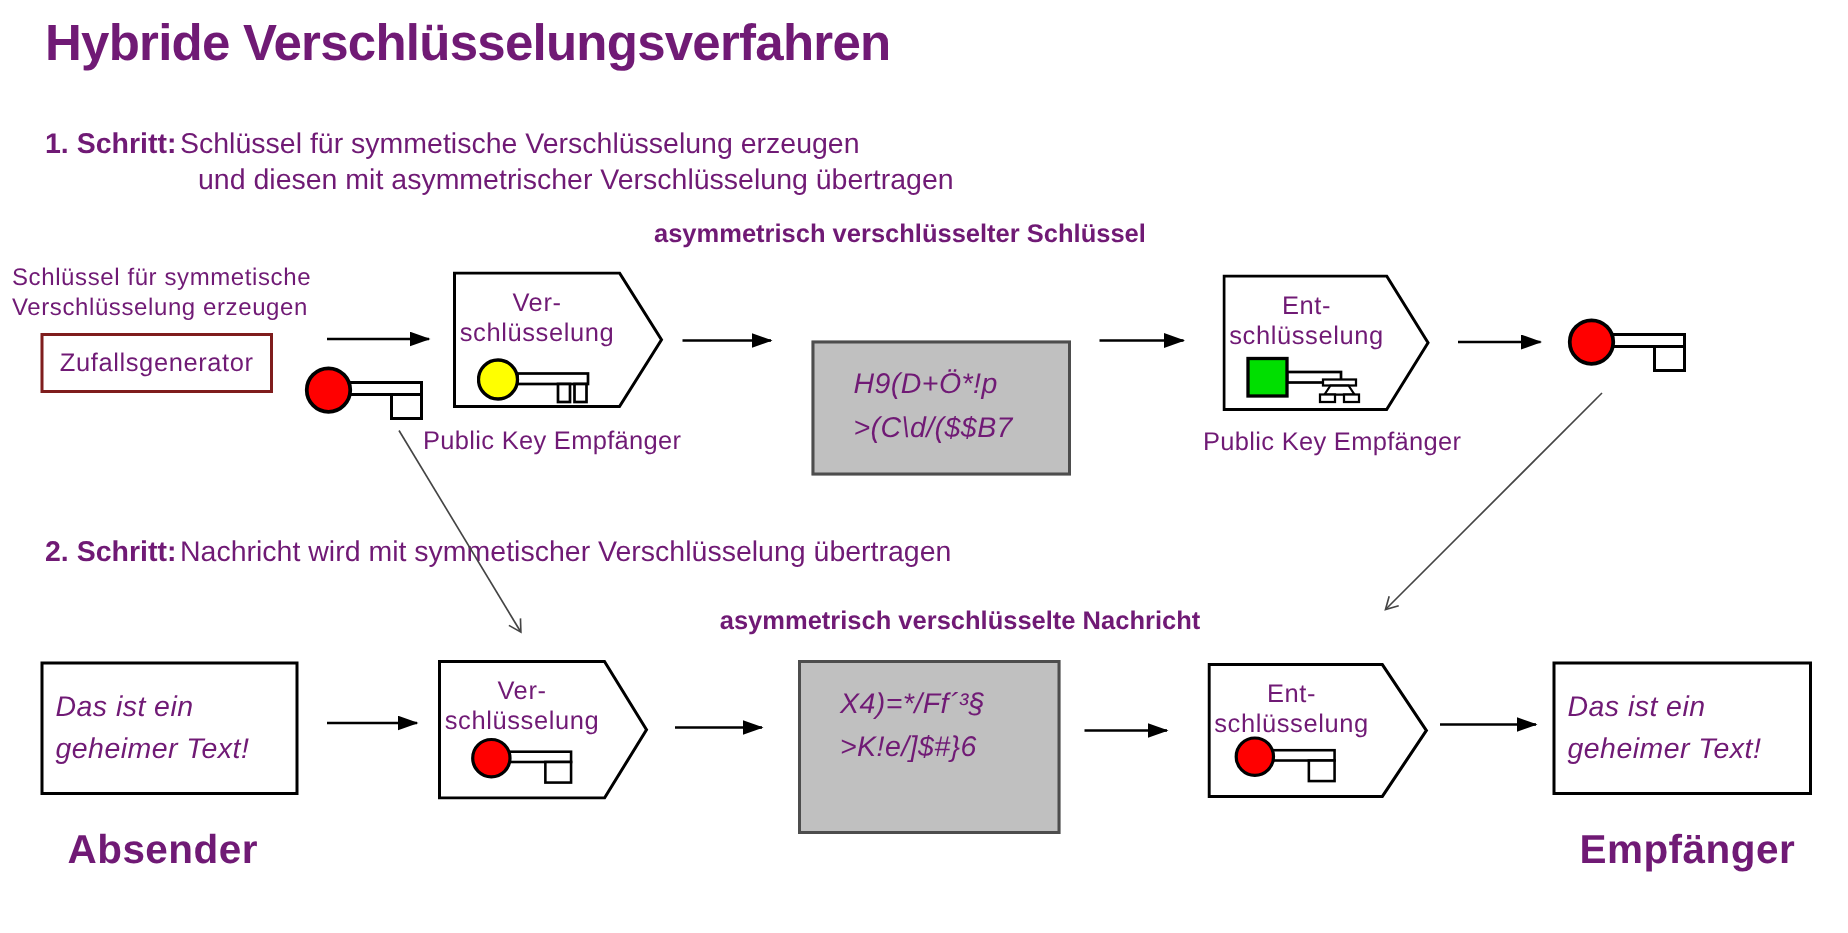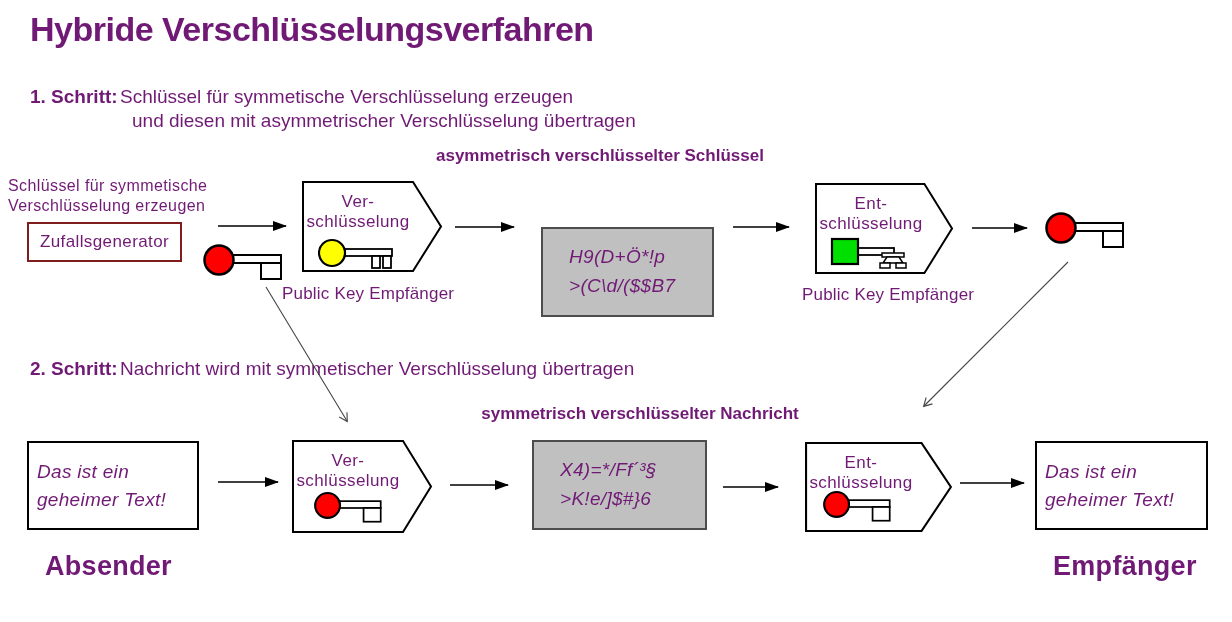--- a/index.html
+++ b/index.html
@@ -109,21 +109,21 @@
 
   <svg class="abs" style="left:1044px;top:210px;" width="84" height="42" viewBox="0 0 84 42">
     <rect x="31" y="13" width="48" height="8" fill="#fff" stroke="#000" stroke-width="2"></rect>
     <rect x="59" y="21" width="20" height="16" fill="#fff" stroke="#000" stroke-width="2"></rect>
     <circle cx="17" cy="18" r="14.5" fill="#ff0000" stroke="#000" stroke-width="2.5"></circle>
   </svg>
 
   <div class="abs step-label" style="left:30px;top:358px;">2. Schritt:</div>
   <div class="abs step-text" style="left:120px;top:358px;">Nachricht wird mit symmetischer Verschlüsselung übertragen</div>
 
-  <div class="abs cipher-label" style="left:460px;top:404px;width:360px;">symmetrisch verschlüsselter Nachricht</div>
+  <div class="abs cipher-label" style="left:460px;top:404px;width:360px;">asymmetrisch verschlüsselte Nachricht</div>
 
   <div class="abs plainbox" style="left:27px;top:441px;width:172px;height:89px;">
     <div>Das ist ein</div>
     <div>geheimer Text!</div>
   </div>
 
   <div class="abs pent" style="left:292px;top:440px;width:141px;height:93px;">
     <svg class="shape" viewBox="0 0 141 91" preserveAspectRatio="none">
       <polygon points="1,1 111,1 139,45.5 111,90 1,90" fill="#fff" stroke="#000" stroke-width="2"></polygon>
     </svg>
@@ -131,21 +131,21 @@
       <div>Ver-</div>
       <div>schlüsselung</div>
     </div>
     <svg class="abs" style="left:17px;top:50px;" width="80" height="36" viewBox="0 0 84 42">
       <rect x="31" y="13" width="48" height="8" fill="#fff" stroke="#000" stroke-width="2"></rect>
       <rect x="59" y="21" width="20" height="16" fill="#fff" stroke="#000" stroke-width="2"></rect>
       <circle cx="17" cy="18" r="14.5" fill="#ff0000" stroke="#000" stroke-width="2.5"></circle>
     </svg>
   </div>
 
-  <div class="abs cipherbox" style="left:532px;top:440px;width:175px;height:90px;">
+  <div class="abs cipherbox" style="left:532px;top:440px;width:175px;height:116px;">
     <div>X4)=*/Ff´³§</div>
     <div>&gt;K!e/]$#}6</div>
   </div>
 
   <div class="abs pent" style="left:805px;top:442px;width:148px;height:90px;">
     <svg class="shape" viewBox="0 0 141 91" preserveAspectRatio="none">
       <polygon points="1,1 111,1 139,45.5 111,90 1,90" fill="#fff" stroke="#000" stroke-width="2"></polygon>
     </svg>
     <div class="pent-label">
       <div>Ent-</div>

